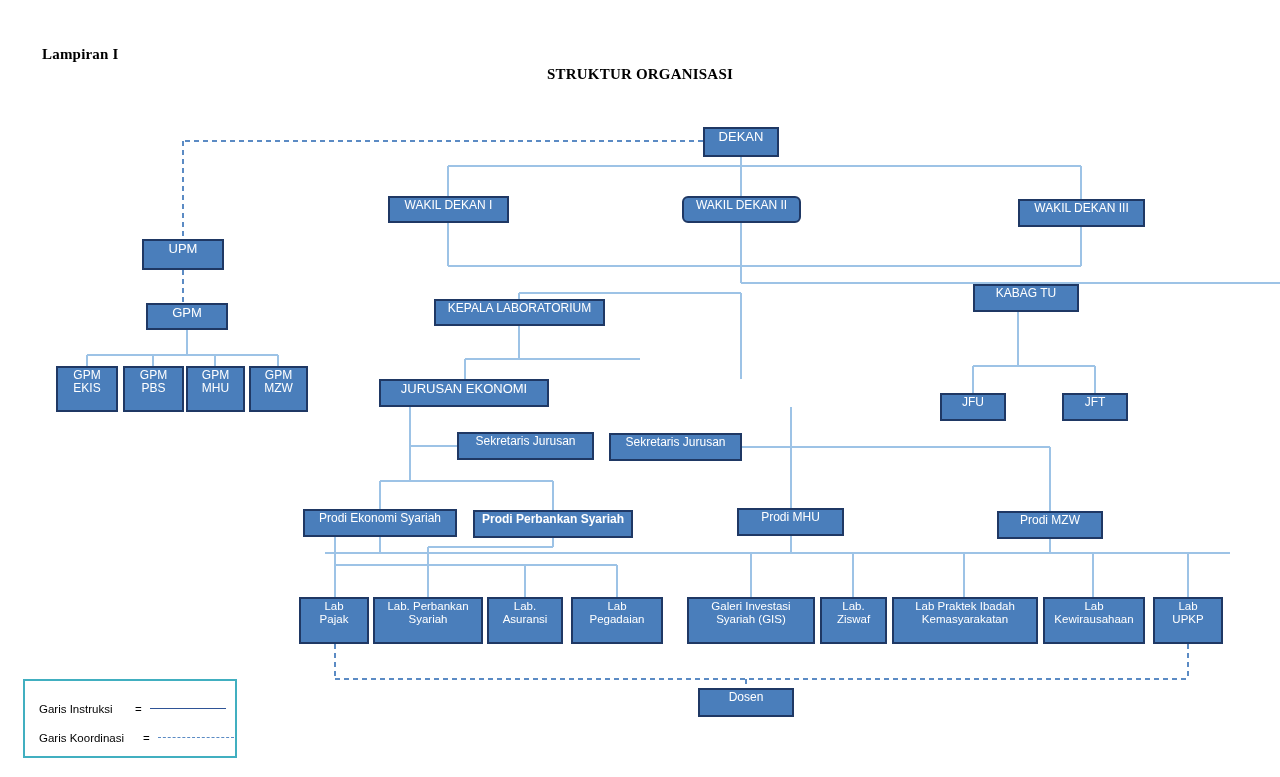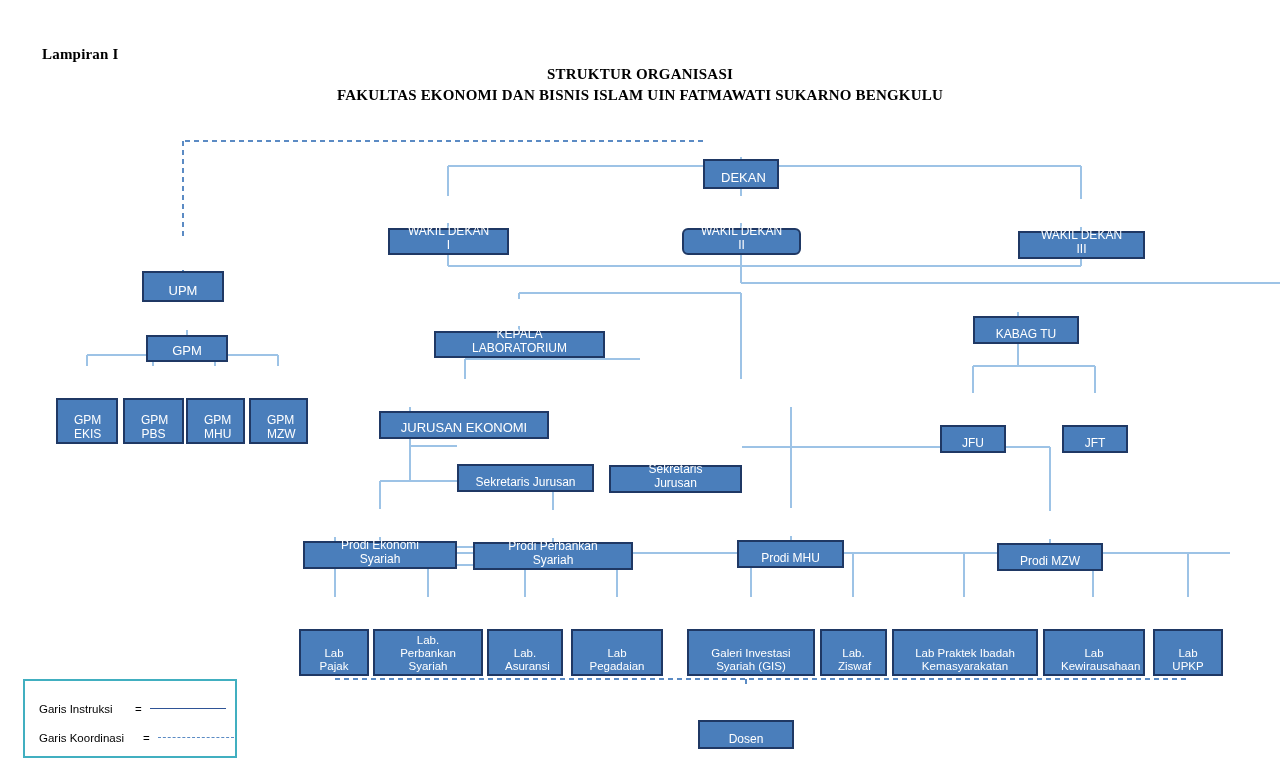--- a/index.html
+++ b/index.html
@@ -30,26 +30,25 @@
 
   
   #wires{position:absolute;left:0;top:0;width:1280px;height:777px;}
 
   
   .node{
     position:absolute;box-sizing:border-box;
     background:#4a7ebb;
     border:2px solid #1f3864;
     color:#ffffff;
-    display:flex;align-items:flex-end;justify-content:center;
+    display:flex;align-items:flex-start;justify-content:center;
     text-align:center;
     line-height:1.12;
-    padding:1px 16px;
+    padding:1px 3px;
     z-index:3;
-    margin-top:32px;
   }
   .node span{display:block;width:100%;}
   .f13{font-size:13px;}
   .f12{font-size:12px;}
   .f115{font-size:11.5px;}
 
   
   .legend{
     position:absolute;left:23px;top:679px;width:214px;height:79px;
     box-sizing:border-box;
@@ -72,21 +71,20 @@
 </style>
 </head>
 <body>
 
 <div id="stage">
 
   <div class="lampiran">Lampiran I</div>
 
   <div class="title-block">
     <div class="title-line">STRUKTUR ORGANISASI</div>
-    <div class="title-line">FAKULTAS EKONOMI DAN BISNIS ISLAM UIN FATMAWATI SUKARNO BENGKULU</div>
   </div>
 
   <svg id="wires" width="1280" height="777" viewBox="0 0 1280 777">
     <g fill="none" stroke="#9dc3e6" stroke-width="1.3" shape-rendering="crispEdges">
 
       <path d="M741,157 L741,196"></path>
       <path d="M448,166 L448,196"></path>
       <path d="M1081,166 L1081,199"></path>
       <path d="M448,166 L1081,166"></path>
 
@@ -251,21 +249,21 @@
   </div>
 
   <div class="node f12" style="left:609px;top:433px;width:133px;height:28px;">
     <span>Sekretaris Jurusan</span>
   </div>
 
   <div class="node f12" style="left:303px;top:509px;width:154px;height:28px;">
     <span>Prodi Ekonomi Syariah</span>
   </div>
 
-  <div class="node f12" style="left:473px;top:510px;width:160px;height:28px;">
+  <div class="node f12" style="left:473px;top:510px;width:160px;height:28px;font-weight:bold;">
     <span>Prodi Perbankan Syariah</span>
   </div>
 
   <div class="node f12" style="left:737px;top:508px;width:107px;height:28px;">
     <span>Prodi MHU</span>
   </div>
 
   <div class="node f12" style="left:997px;top:511px;width:106px;height:28px;">
     <span>Prodi MZW</span>
   </div>

